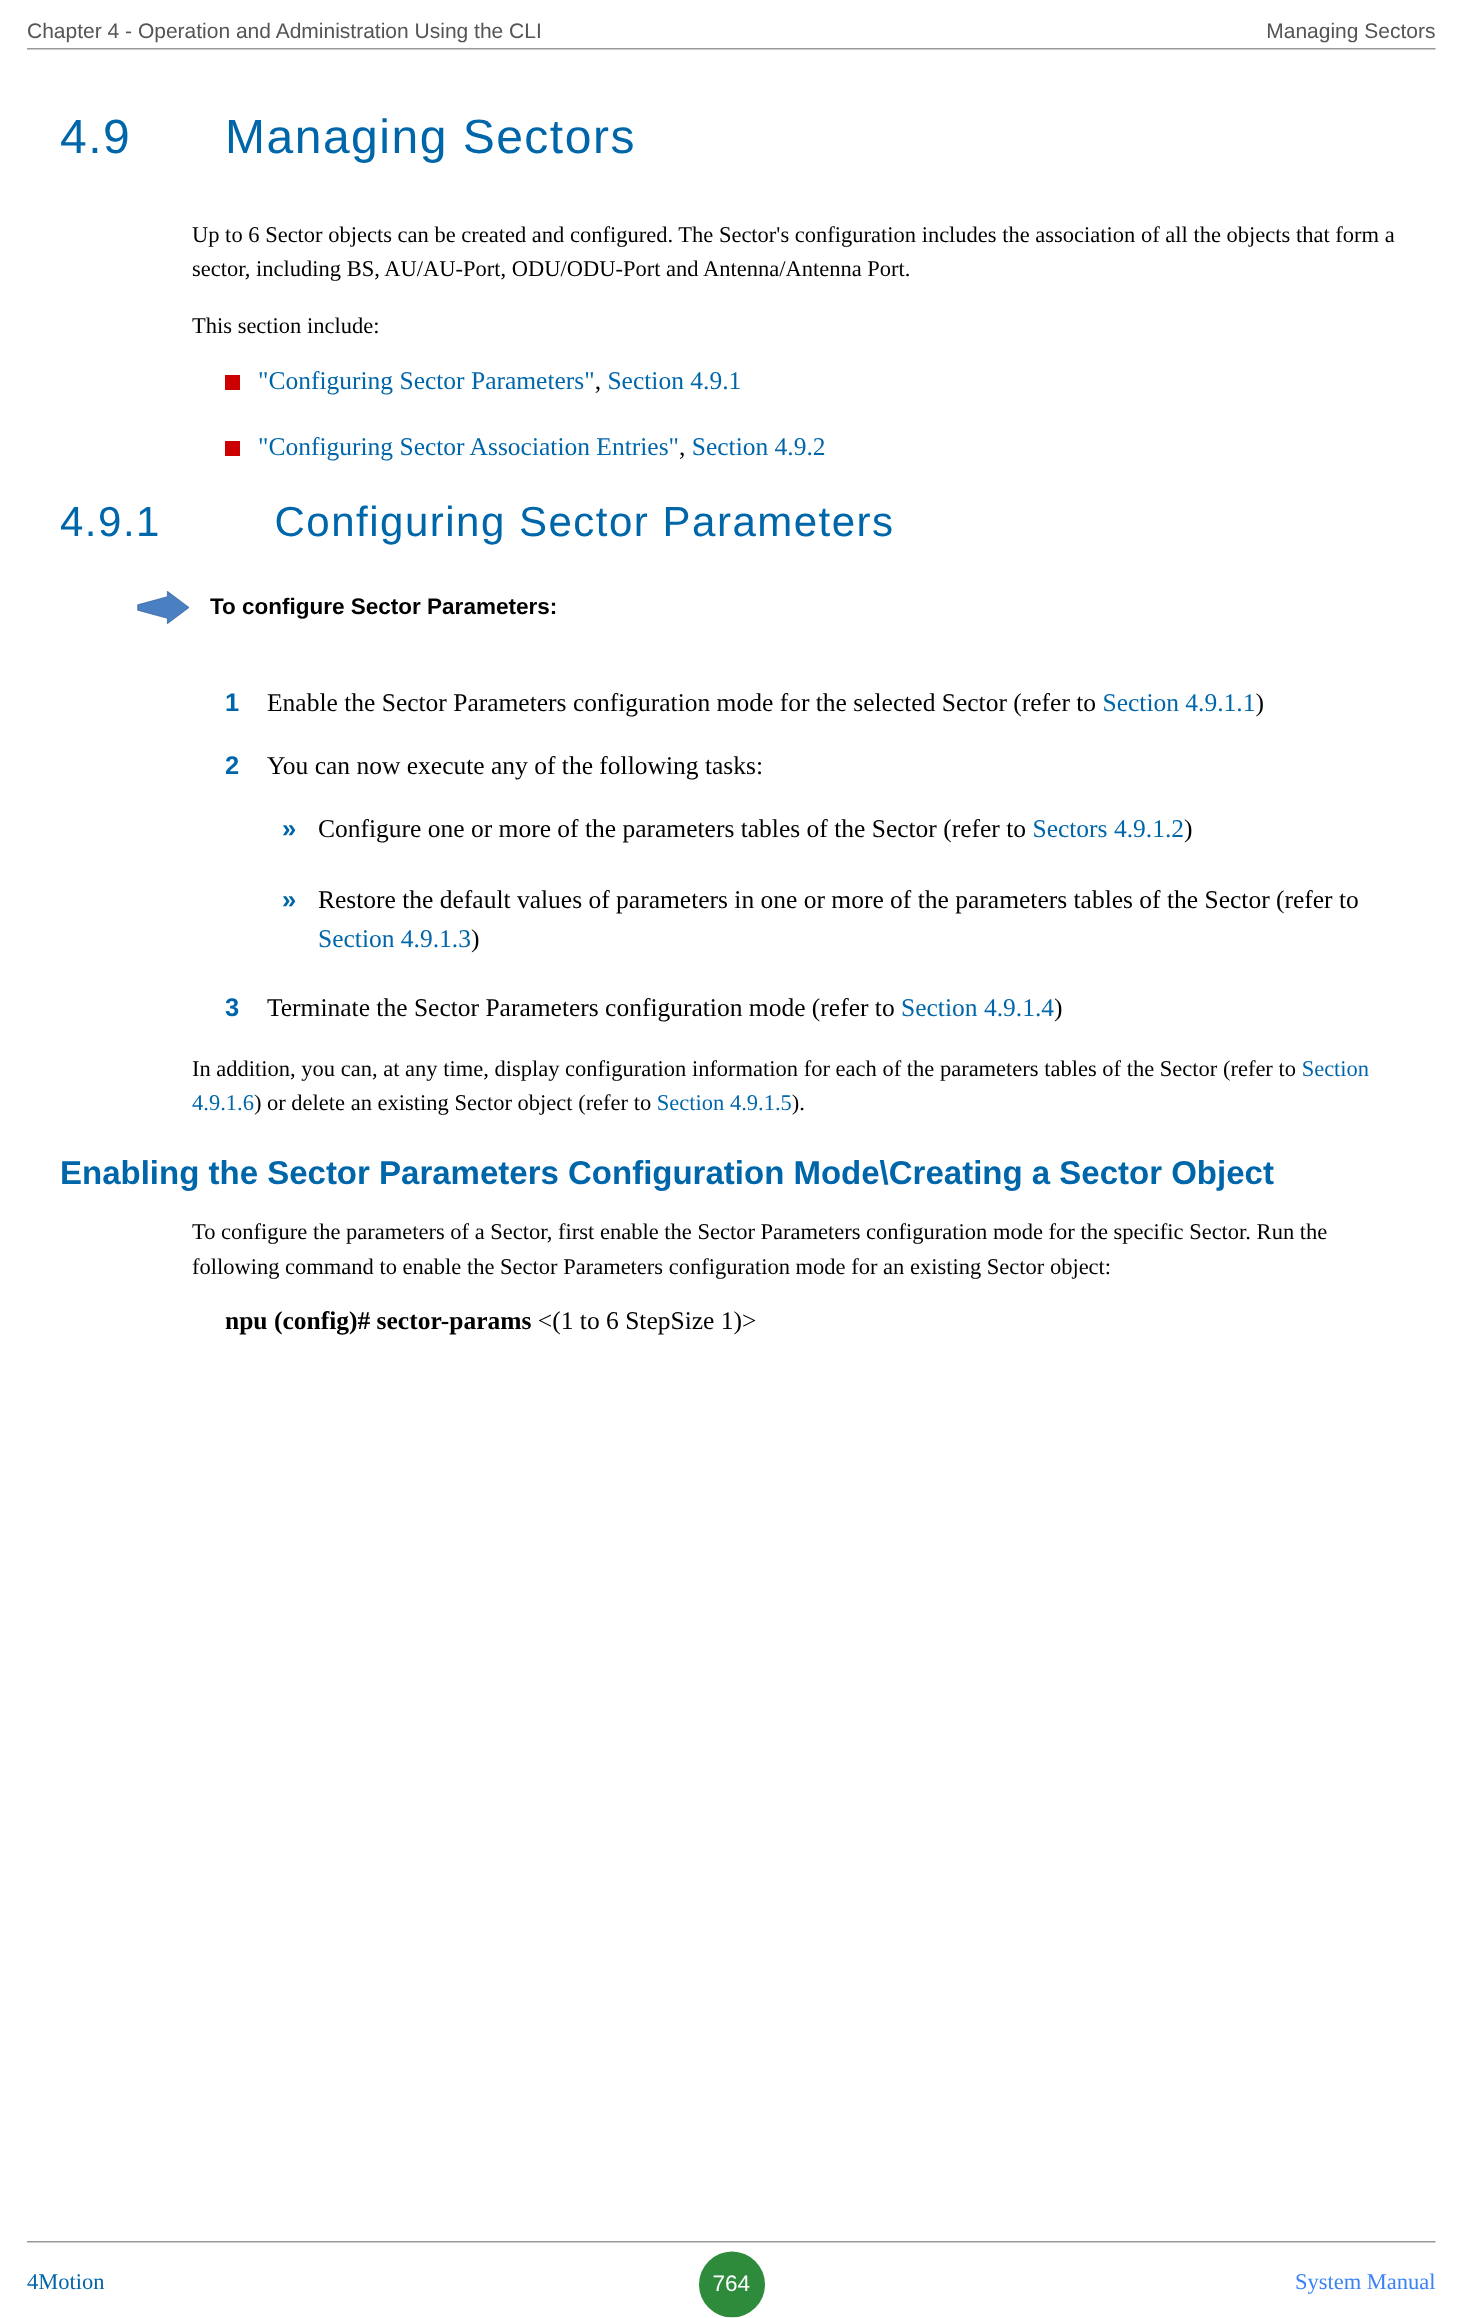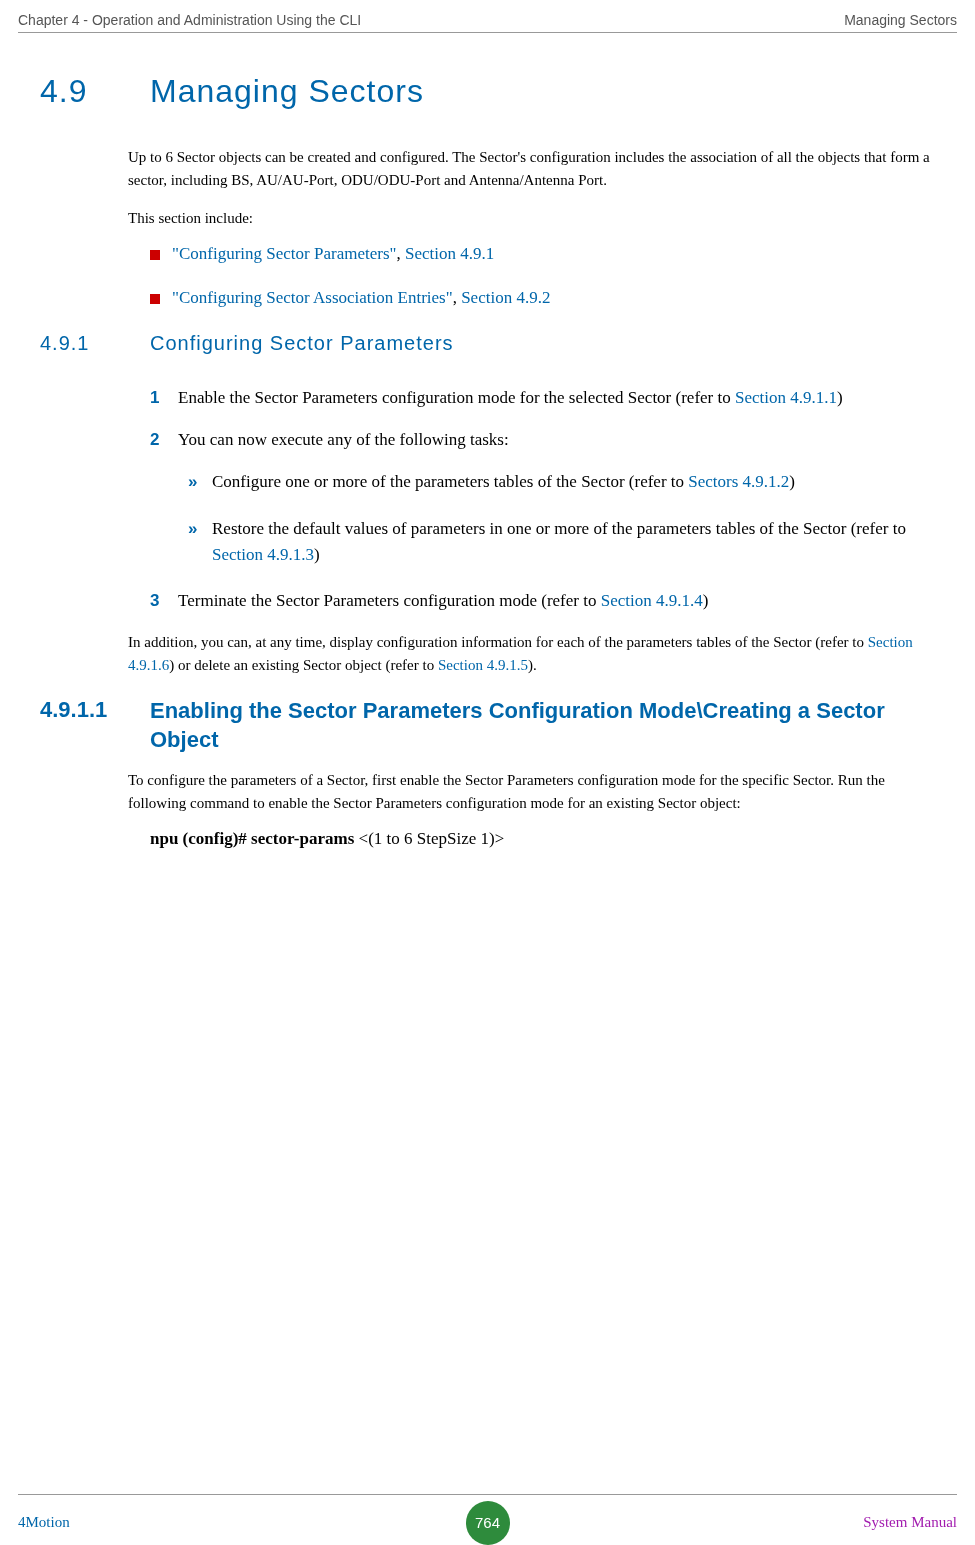--- a/index.html
+++ b/index.html
@@ -43,25 +43,26 @@
     .section-number {
       width: 110px;
       flex-shrink: 0;
     }
     .section-title {
       flex: 1;
     }
     .subsection-header {
       color: #0066aa;
       font-family: Verdana, Arial, sans-serif;
-      font-size: 20px;
+      font-size: 28px;
       font-weight: normal;
       letter-spacing: 1px;
       margin-bottom: 30px;
       display: flex;
+      gap: 33px;
     }
     .subsubsection-header {
       color: #0066aa;
       font-family: Arial, sans-serif;
       font-size: 22px;
       font-weight: bold;
       margin-top: 20px;
       margin-bottom: 14px;
       display: flex;
     }
@@ -202,21 +203,21 @@
       display: flex;
       align-items: center;
       justify-content: center;
       font-family: Arial, sans-serif;
       font-size: 15px;
       position: absolute;
       left: 50%;
       transform: translateX(-50%);
     }
     .footer-right {
-      color: #a21caf;
+      color: #3b82f6;
     }
   </style>
 </head>
 <body>
 
 <div class="header">
   <span>Chapter 4 - Operation and Administration Using the CLI</span>
   <span>Managing Sectors</span>
 </div>
 <div class="header-divider"></div>
@@ -244,20 +245,26 @@
         <span class="link-text">"Configuring Sector Association Entries"</span><span class="black-text">, </span><span class="link-text">Section 4.9.2</span>
       </div>
     </div>
   </div>
 
   <div class="subsection-header">
     <div class="section-number">4.9.1</div>
     <div class="section-title">Configuring Sector Parameters</div>
   </div>
 
+  <div class="procedure-box">
+    <svg class="arrow-icon" viewBox="0 0 40 24">
+      <polygon points="2,10 24,4 24,0 40,12 24,24 24,20 2,14" fill="#4a7fc2" stroke="#2a5a9a" stroke-width="0.5"></polygon>
+    </svg>
+    <span class="procedure-label">To configure Sector Parameters:</span>
+  </div>
 
   <div class="numbered-list">
     <div class="numbered-item">
       <div class="item-number">1</div>
       <div class="item-text">
         <span>Enable the Sector Parameters configuration mode for the selected Sector (refer to </span><span class="link-text">Section 4.9.1.1</span><span>)</span>
       </div>
     </div>
     <div class="numbered-item">
       <div class="item-number">2</div>
@@ -287,21 +294,20 @@
         <span>Terminate the Sector Parameters configuration mode (refer to </span><span class="link-text">Section 4.9.1.4</span><span>)</span>
       </div>
     </div>
   </div>
 
   <div class="body-text">
     <span>In addition, you can, at any time, display configuration information for each of the parameters tables of the Sector (refer to </span><span class="link-text">Section 4.9.1.6</span><span>) or delete an existing Sector object (refer to </span><span class="link-text">Section 4.9.1.5</span><span>).</span>
   </div>
 
   <div class="subsubsection-header">
-    <div class="subsubsection-number">4.9.1.1</div>
     <div class="subsubsection-title">Enabling the Sector Parameters Configuration Mode\Creating a Sector Object</div>
   </div>
 
   <div class="body-text">To configure the parameters of a Sector, first enable the Sector Parameters configuration mode for the specific Sector. Run the following command to enable the Sector Parameters configuration mode for an existing Sector object:</div>
 
   <div class="command-text">
     <span class="command-bold">npu (config)# sector-params </span><span>&lt;(1 to 6 StepSize 1)&gt;</span>
   </div>
 
 </div>

